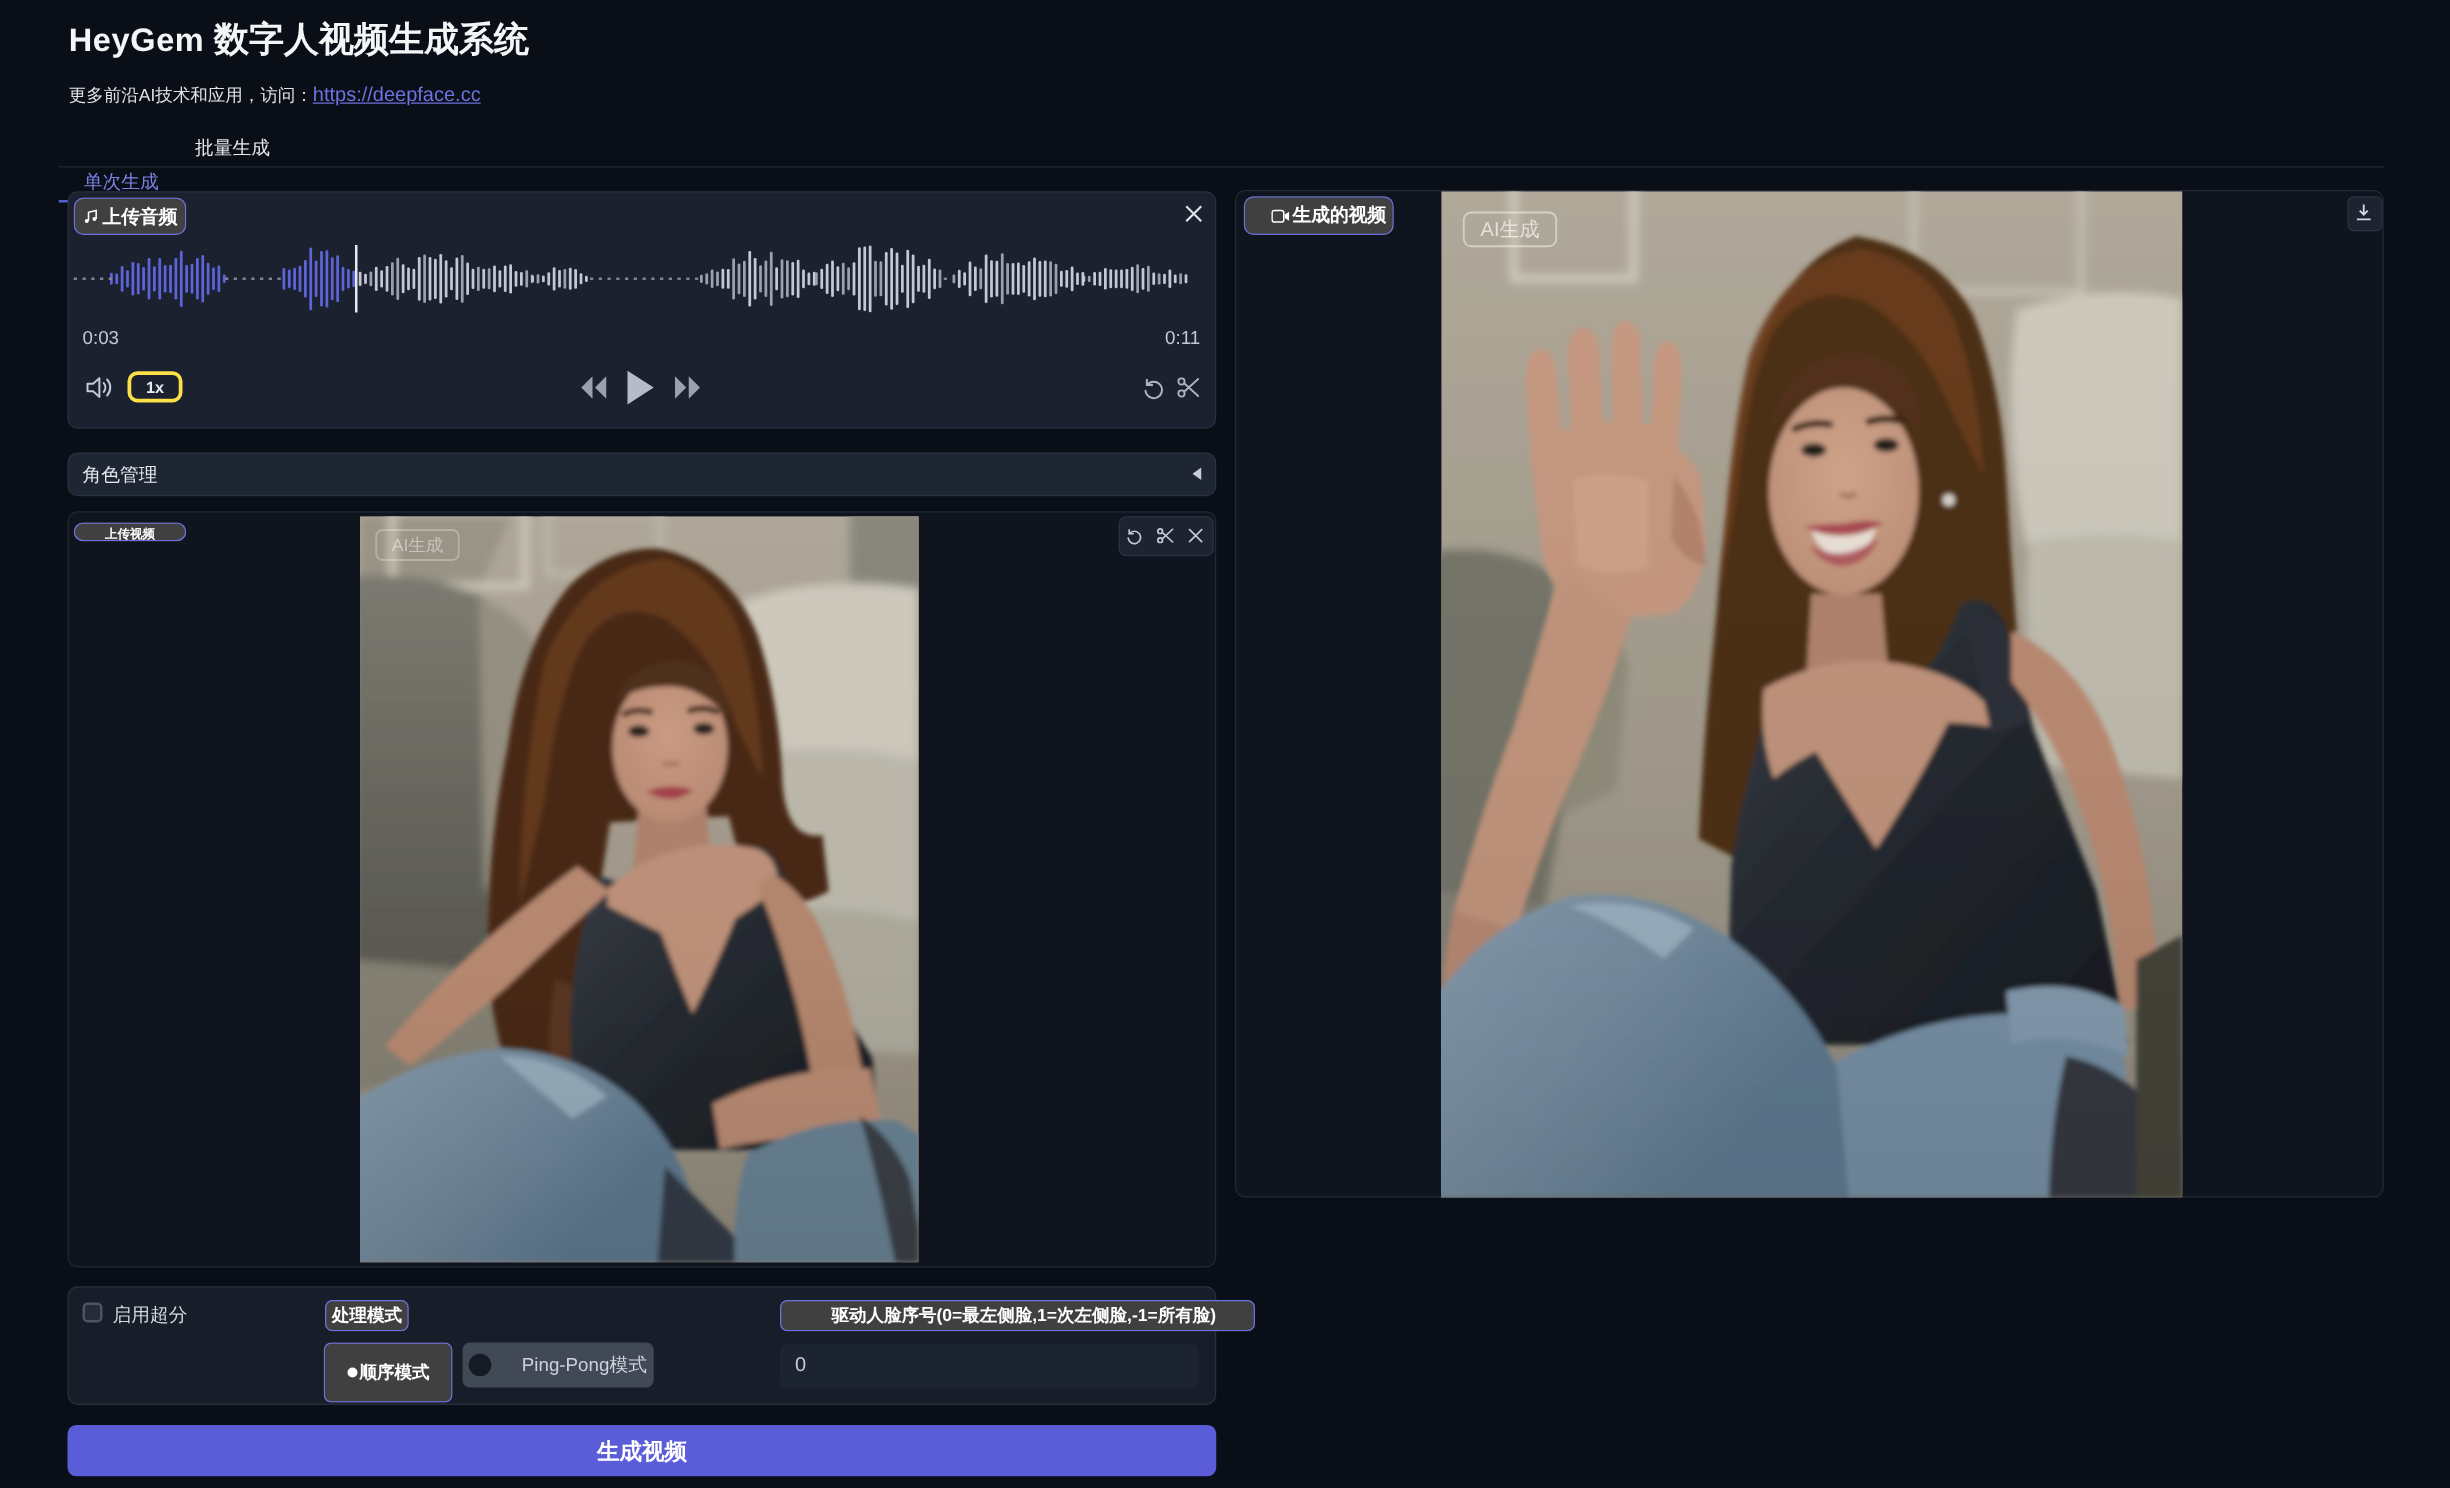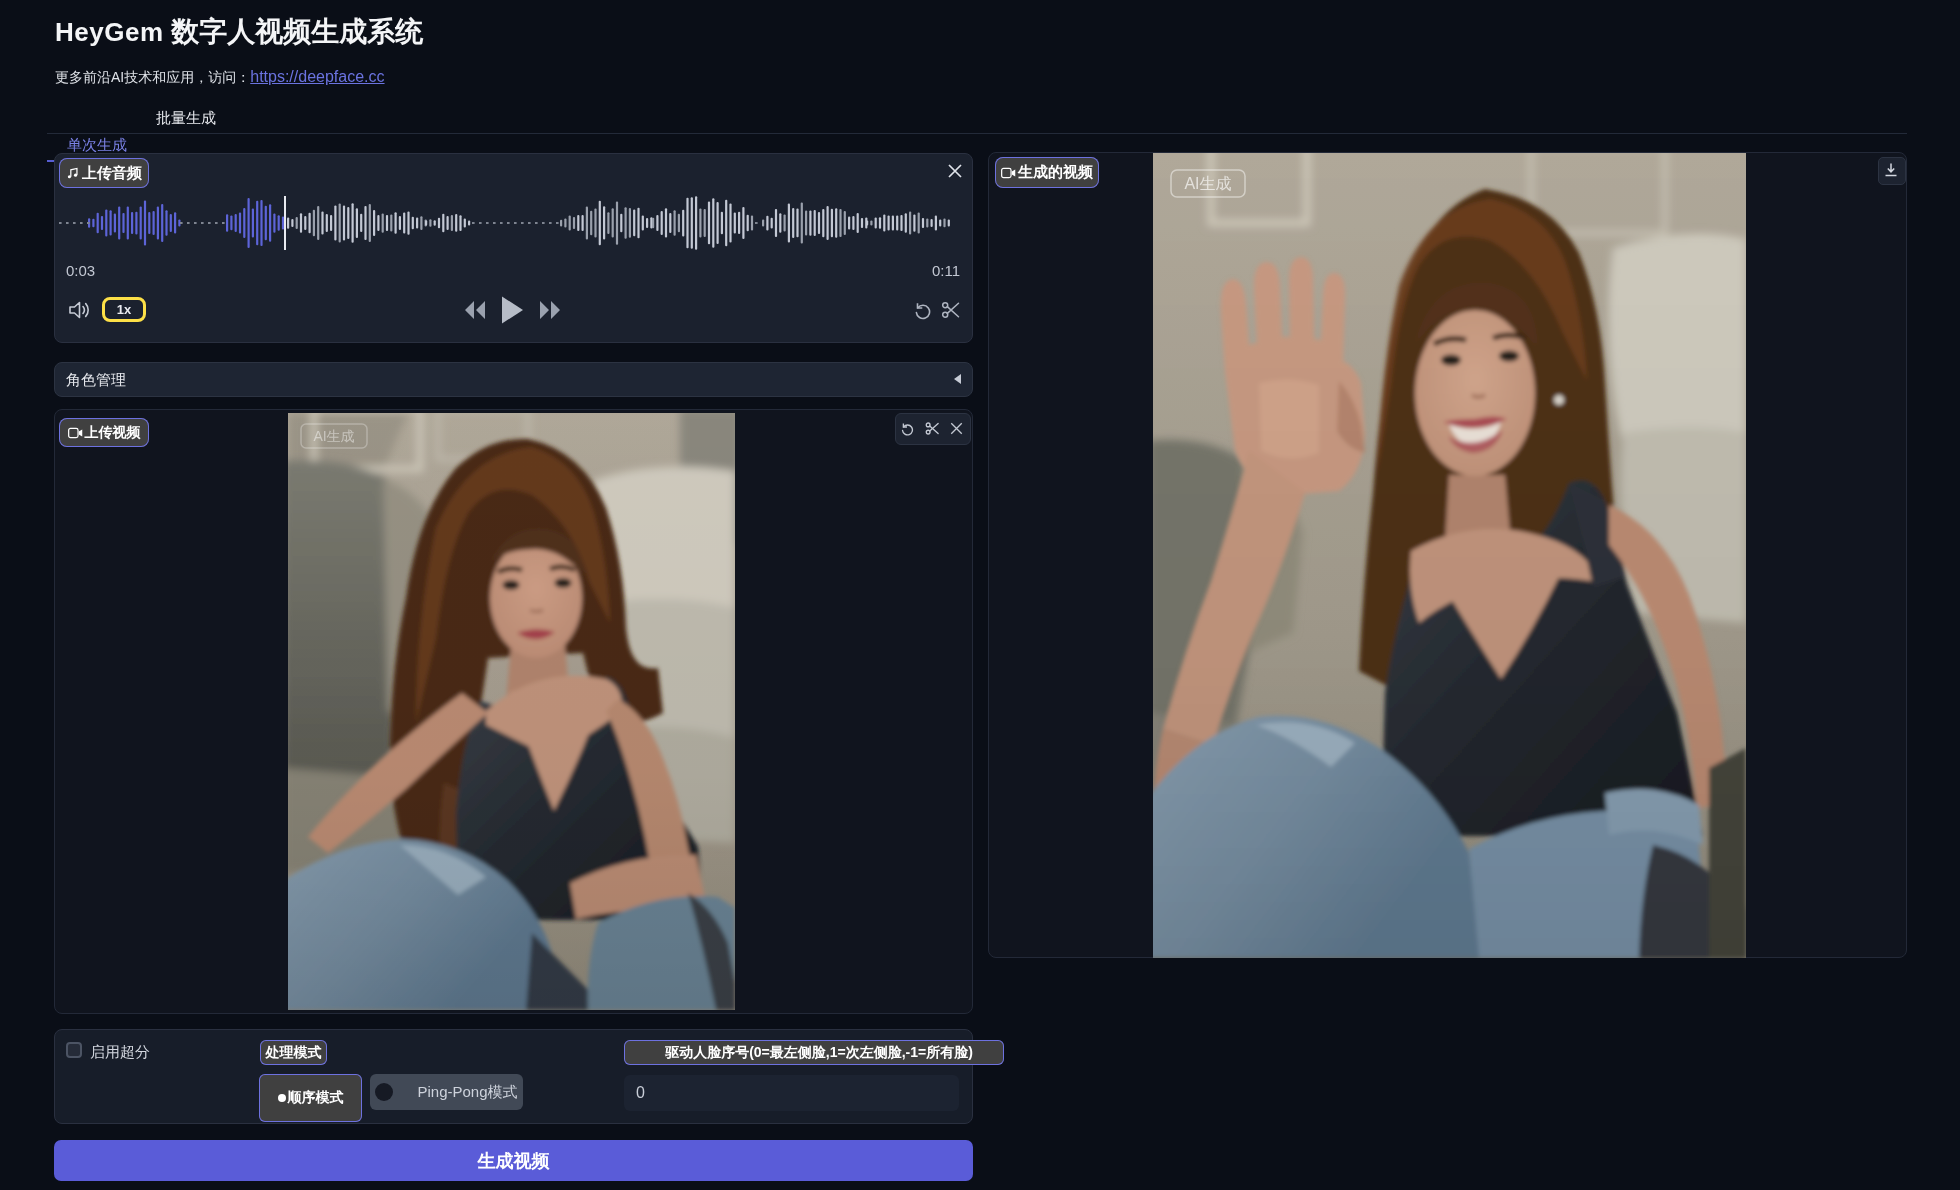--- a/index.html
+++ b/index.html
@@ -349,21 +349,21 @@
 <path d="M112 432 Q160 432 198 464 L170 482 Q135 452 112 432 Z" fill="#9db2c2"></path>
 <path d="M244 520 L320 597 L238 597 Z" fill="#353d49"></path>
 <path d="M310 510 Q370 478 430 484 L447 495 L447 597 L300 597 Q298 548 310 510 Z" fill="#6d8799"></path>
 <path d="M400 480 Q425 495 440 530 L447 570 L447 597 L428 597 Q415 532 400 480 Z" fill="#3e424a"></path>
 </g>
 <rect width="447" height="597" fill="url(#p1fade)"></rect>
 
 <rect x="13" y="11" width="66" height="24" rx="5" fill="none" stroke="#ffffff" stroke-opacity="0.28" stroke-width="1.5"></rect>
 <text x="46" y="28" font-family="Liberation Sans,sans-serif" font-size="14" fill="#ffffff" fill-opacity="0.45" text-anchor="middle">AI生成</text>
 </svg>
-<div class="chip" style="left:59px;top:418px;width:90px;height:29px;font-size:14px;">
+<div class="chip" style="left:59px;top:418px;width:90px;height:15px;font-size:10px;flex-direction:column;">
 <svg width="15" height="12" viewBox="0 0 16 12">
       <rect x="0.7" y="1" width="10" height="10" rx="2" fill="none" stroke="#fff" stroke-width="1.3"></rect>
       <path d="M11.5 4.5 L15.2 2.2 V9.8 L11.5 7.5 Z" fill="#fff"></path>
     </svg>
 <span>上传视频</span>
   </div>
 
 <div class="abs" style="left:895px;top:413px;width:74px;height:30px;background:#1d2330;border:1px solid #2c3342;border-radius:6px;"></div>
 <svg class="abs" style="left:900px;top:421px;" width="15" height="15" viewBox="0 0 20 20">
     <path d="M4.5 3.2 V8 H9.3" fill="none" stroke="#c3c8d2" stroke-width="1.8"></path>
@@ -485,21 +485,21 @@
 <path d="M316 696 Q378 662 450 658 Q510 658 545 682 L556 805 L326 805 Z" fill="#7b95ac"></path>
 <path d="M452 640 Q505 628 546 652 L550 692 Q505 670 456 682 Z" fill="#8aa2b6"></path>
 <path d="M500 692 Q548 702 578 744 L593 805 L486 805 Q488 740 500 692 Z" fill="#373b43"></path>
 <path d="M556 615 L593 595 L593 805 L556 805 Z" fill="#46463e"></path>
 </g>
 <rect width="593" height="805" fill="url(#p2fade)"></rect>
 
 <rect x="18" y="17" width="74" height="27" rx="6" fill="none" stroke="#ffffff" stroke-opacity="0.45" stroke-width="1.5"></rect>
 <text x="55" y="36" font-family="Liberation Sans,sans-serif" font-size="16" fill="#ffffff" fill-opacity="0.65" text-anchor="middle">AI生成</text>
 </svg>
-<div class="chip" style="left:995px;top:157px;width:104px;height:31px;font-size:15px;">
+<div class="chip" style="left:995px;top:157px;width:104px;height:31px;font-size:15px;padding-left:16px;">
 <svg width="15" height="12" viewBox="0 0 16 12">
       <rect x="0.7" y="1" width="10" height="10" rx="2" fill="none" stroke="#fff" stroke-width="1.3"></rect>
       <path d="M11.5 4.5 L15.2 2.2 V9.8 L11.5 7.5 Z" fill="#fff"></path>
     </svg>
 <span>生成的视频</span>
   </div>
 
 <div class="abs" style="left:1878px;top:157px;width:26px;height:26px;background:#1d2330;border:1px solid #2c3342;border-radius:5px;"></div>
 <svg class="abs" style="left:1883px;top:162px;" width="16" height="16" viewBox="0 0 16 16">
     <path d="M8 1.5 V9.5 M4.8 6.5 L8 9.8 L11.2 6.5" fill="none" stroke="#d4d8e0" stroke-width="1.5"></path>

